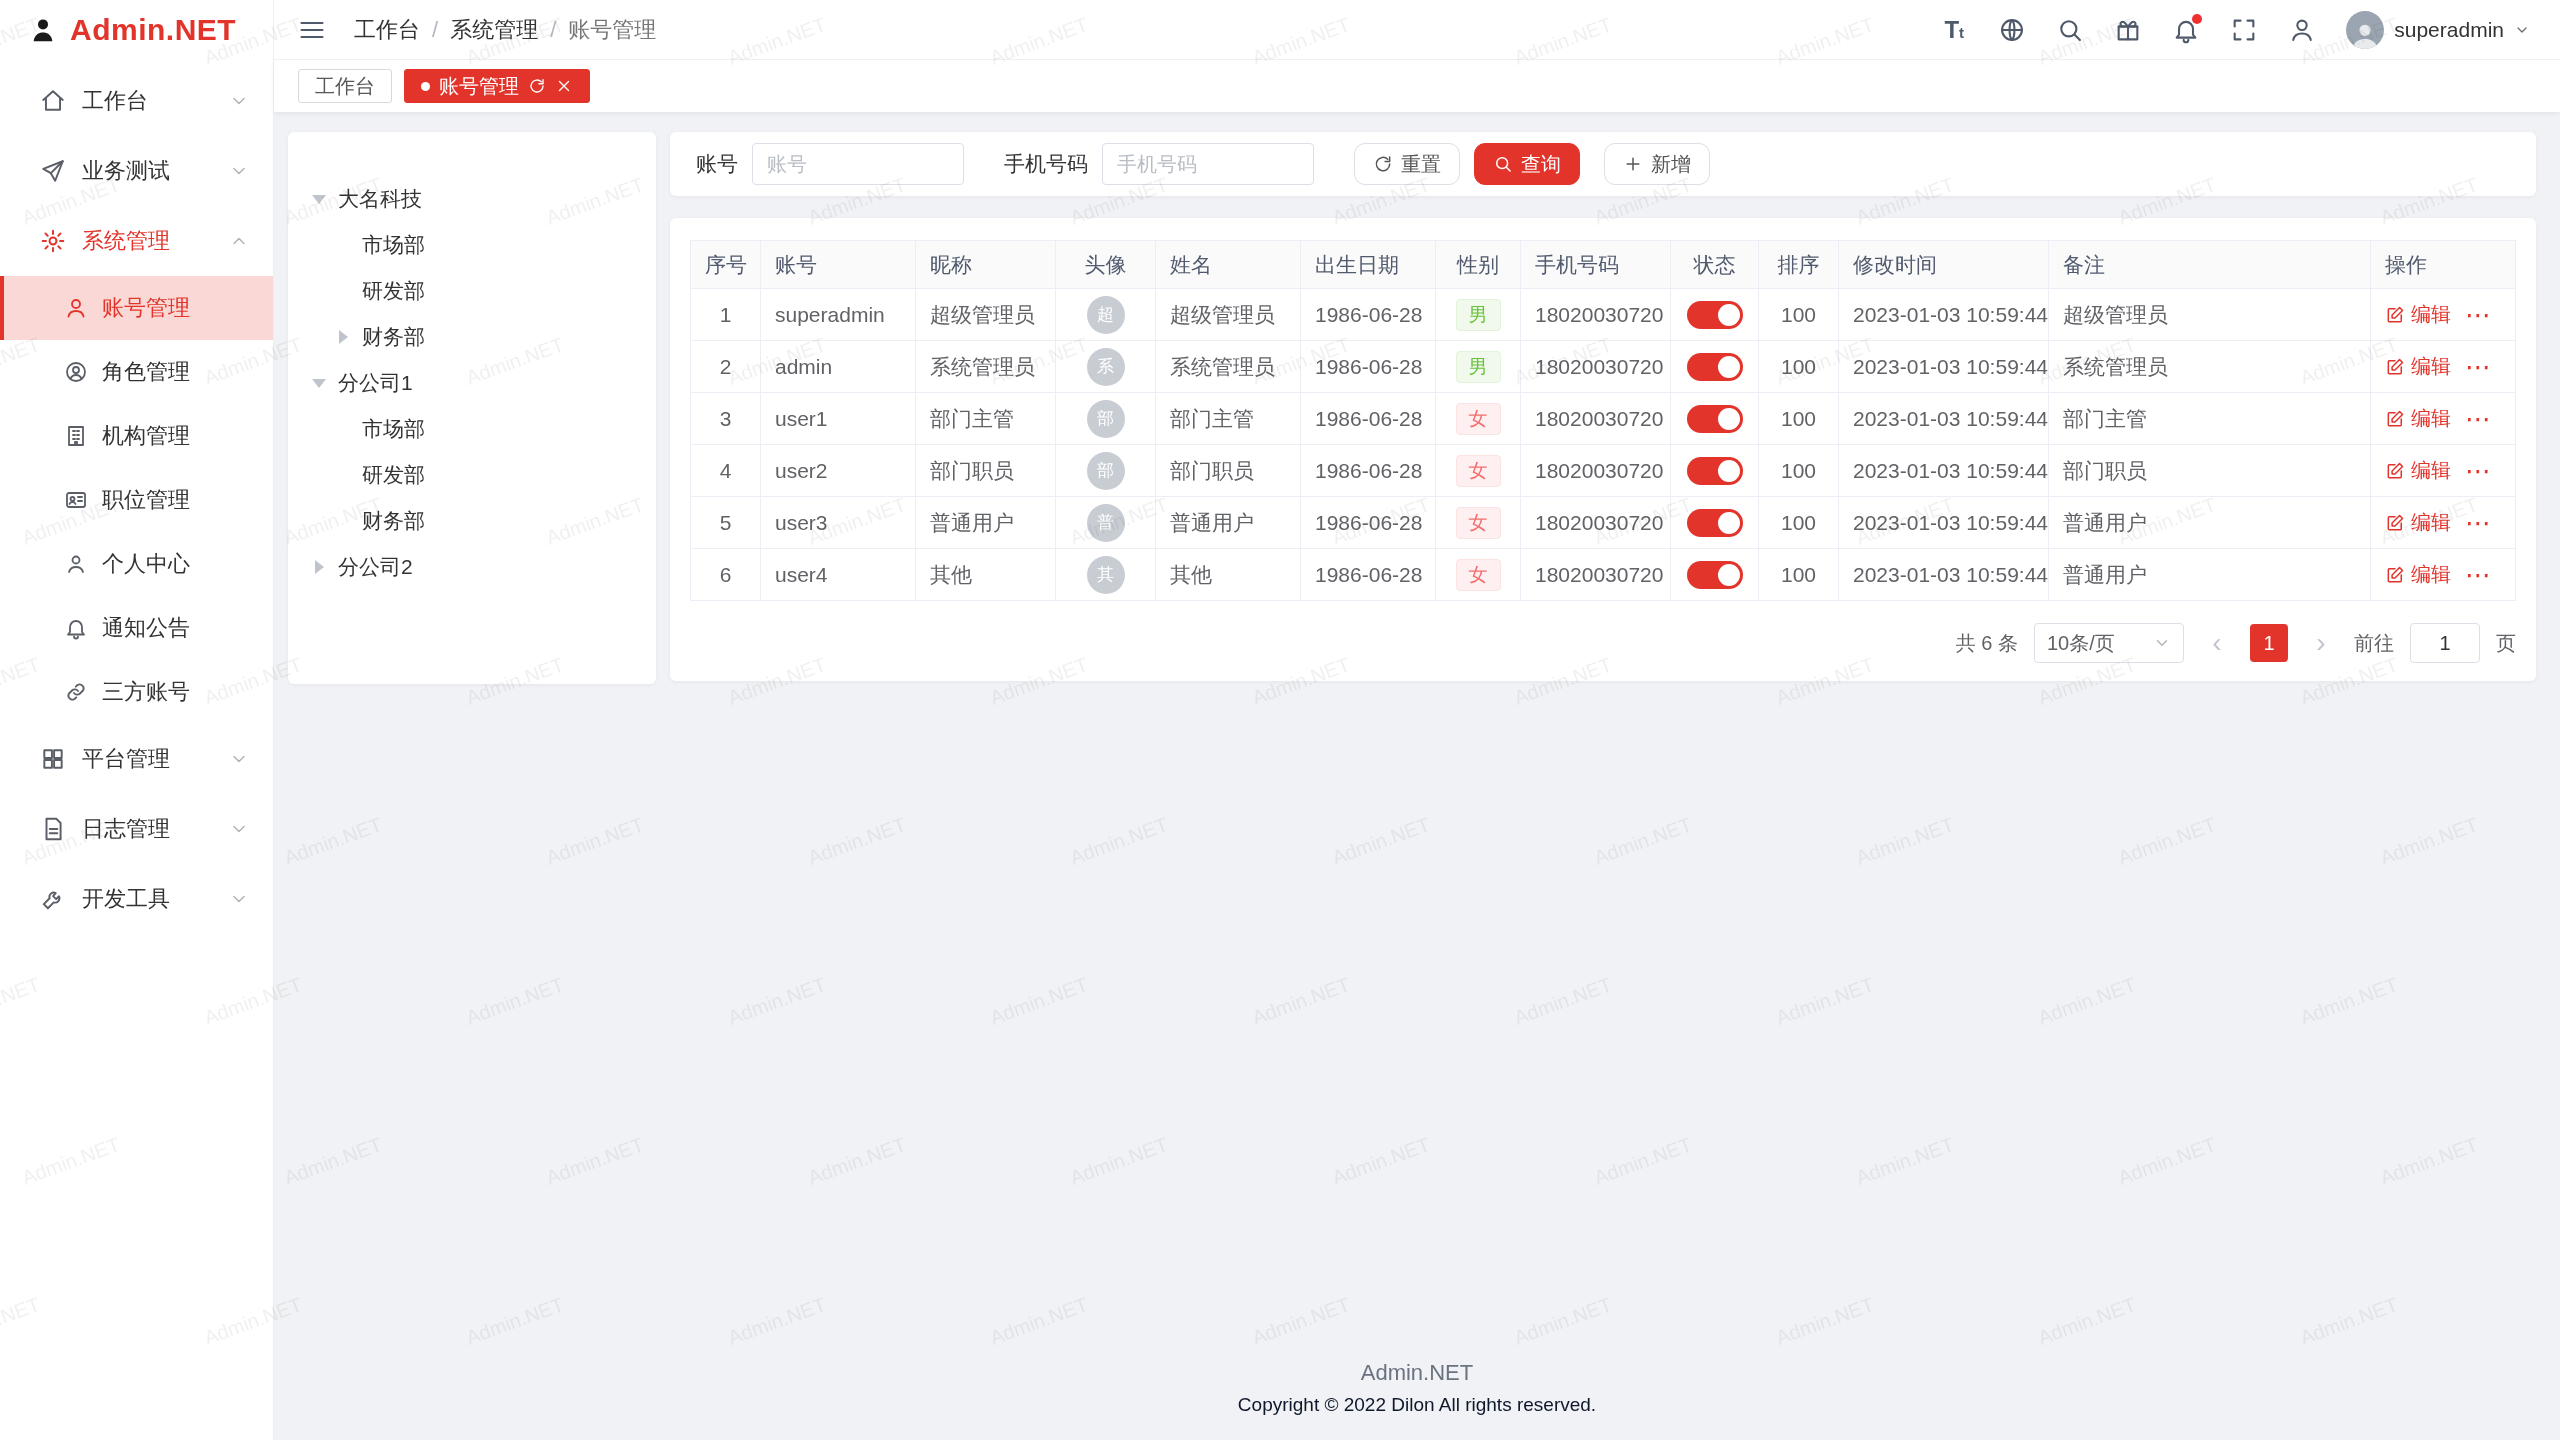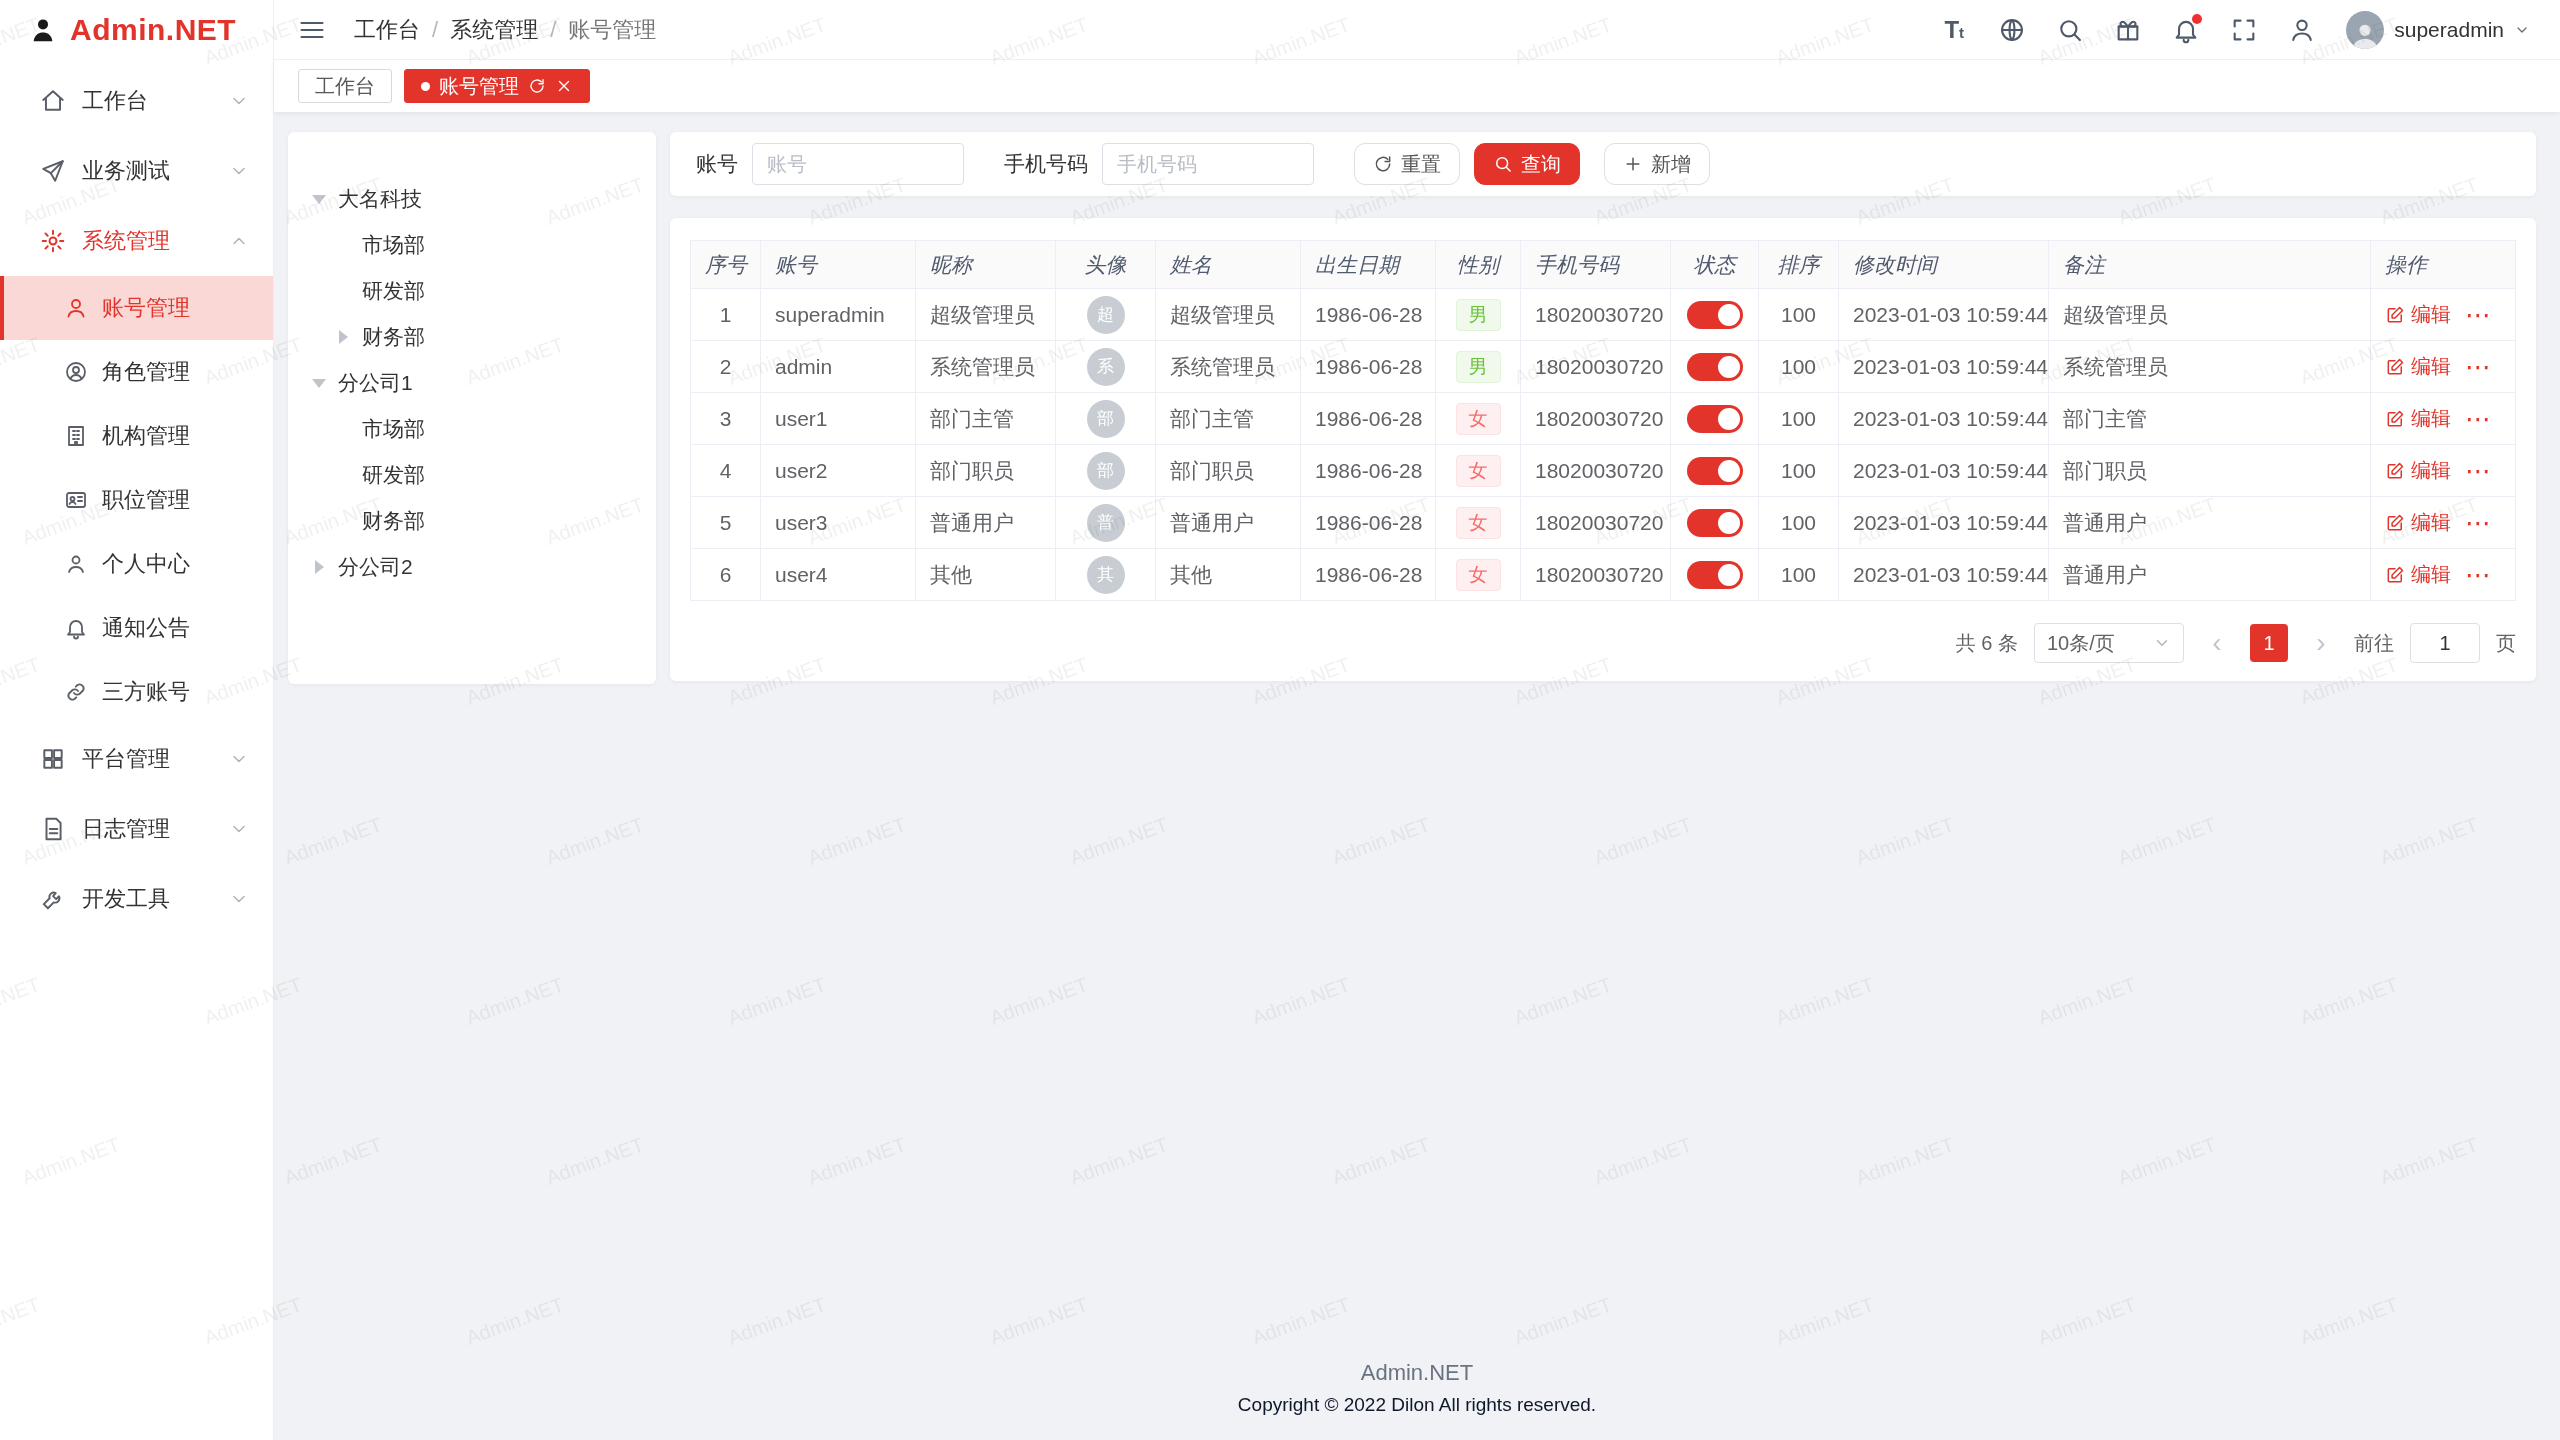--- a/index.html
+++ b/index.html
@@ -78,21 +78,21 @@
   .btn{ height:42px; display:inline-flex; align-items:center; gap:8px; padding:0 18px; border-radius:11px; font-size:20px; cursor:pointer; border:1px solid var(--border); background:#fff; color:#555; }
   .btn .b-ic{ width:20px; height:20px; display:flex; }
   .btn.primary{ background:var(--primary); border-color:var(--primary); color:#fff; }
   .btn.reset{ margin-left:40px; }
   .btn.search{ margin-left:14px; }
   .btn.add{ margin-left:24px; }
 
   .table-card{ padding:22px 20px 18px; }
   table{ width:100%; border-collapse:collapse; table-layout:fixed; font-size:21px; color:var(--text2); }
   th,td{ border:1px solid var(--tborder); padding:0 14px; height:52px; text-align:left; overflow:hidden; white-space:nowrap; }
-  thead th{ background:#fafafa; color:#515a6e; font-weight:500; height:48px;font-style:italic; }
+  thead th{ background:#fafafa; color:#515a6e; font-weight:500; height:48px; }
   .c-center{ text-align:center; }
   .row-avatar{ width:38px; height:38px; border-radius:50%; background:#c8cdd4; color:#fff; font-size:17px; display:flex; align-items:center; justify-content:center; margin:0 auto; }
   .tag{ display:inline-block; height:32px; line-height:30px; padding:0 12px; border-radius:4px; font-size:19px; border:1px solid; }
   .tag.m{ color:#67c23a; background:#f0f9eb; border-color:#e1f3d8; }
   .tag.f{ color:#f56c6c; background:#fef0f0; border-color:#fde2e2; }
   .switch{ width:56px; height:28px; border-radius:14px; background:var(--primary); position:relative; display:inline-block; vertical-align:middle; cursor:pointer; }
   .switch::after{ content:''; position:absolute; right:3px; top:3px; width:22px; height:22px; border-radius:50%; background:#fff; }
   .ops{ display:flex; align-items:center; gap:14px; }
   .edit-link{ display:inline-flex; align-items:center; gap:6px; color:var(--primary); font-size:20px; cursor:pointer; }
   .edit-link .b-ic{ width:20px; height:20px; display:flex; }

